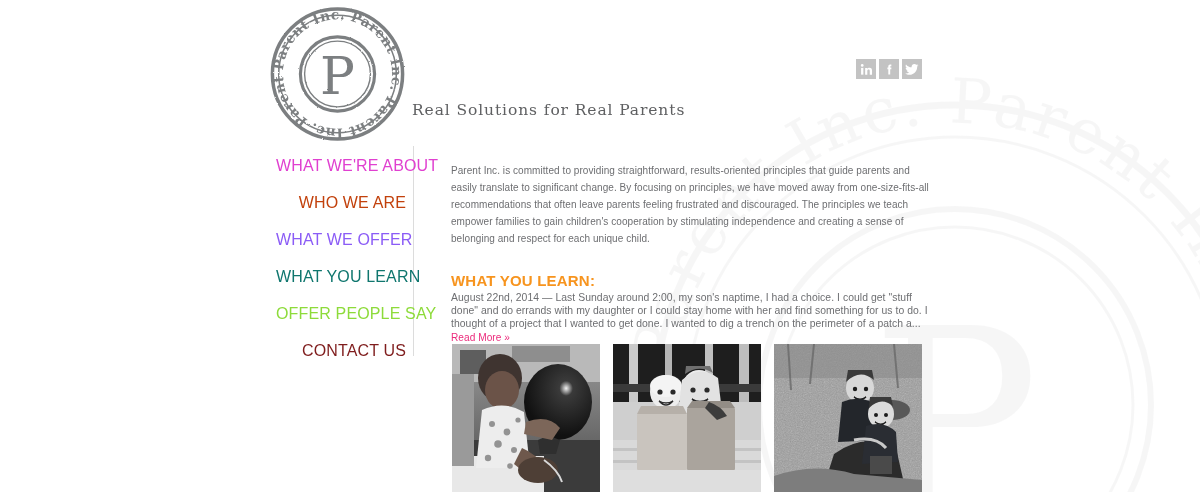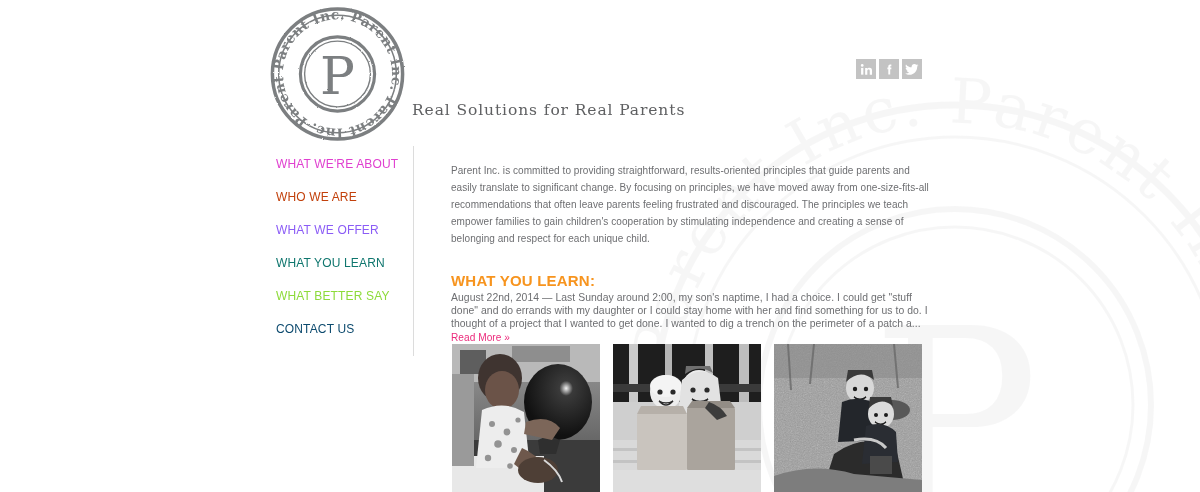--- a/index.html
+++ b/index.html
@@ -90,28 +90,29 @@
 
   
   #nav {
     position: absolute;
     left: 276px;
     top: 158px;
     width: 130px;
   }
   .nav-item {
     display: block;
-    font-size: 12px;
+    font-size: 16px;
     letter-spacing: 0.15px;
     line-height: 1;
     margin-bottom: 21px;
     text-decoration: none;
     white-space: nowrap;
     cursor: pointer;
     font-weight: 400;
+    text-align: right;
   }
 
   
   #intro {
     position: absolute;
     left: 451px;
     top: 162px;
     width: 480px;
     font-size: 10px;
     line-height: 17px;
@@ -237,22 +238,22 @@
     </a>
   </div>
 
   <div id="divider"></div>
 
   <nav id="nav">
     <a class="nav-item" href="#" style="color: rgb(224, 64, 208);">WHAT WE'RE ABOUT</a>
     <a class="nav-item" href="#" style="color: #c2410c;">WHO WE ARE</a>
     <a class="nav-item" href="#" style="color: #8b5cf6;">WHAT WE OFFER</a>
     <a class="nav-item" href="#" style="color: #0f766e;">WHAT YOU LEARN</a>
-    <a class="nav-item" href="#" style="color: rgb(141, 219, 58);">WHAT BETTER SAY</a>
-    <a class="nav-item" href="#" style="color: #0c4a6e;">CONTACT US</a>
+    <a class="nav-item" href="#" style="color: rgb(141, 219, 58);">OFFER PEOPLE SAY</a>
+    <a class="nav-item" href="#" style="color: #7f1d1d;">CONTACT US</a>
   </nav>
 
   <p id="intro">Parent Inc. is committed to providing straightforward, results-oriented principles that guide parents and easily translate to significant change.  By focusing on principles, we have moved away from one-size-fits-all recommendations that often leave parents feeling frustrated and discouraged.  The principles we teach empower families to gain children's cooperation by stimulating independence and creating a sense of belonging and respect for each unique child.</p>
 
   <h2 id="learn-heading">WHAT YOU LEARN:</h2>
 
   <div id="post">
     <div id="post-body"><span>August 22nd, 2014 — Last Sunday around 2:00, my son's naptime, I had a choice.  I could get "stuff done" and do errands with my daughter or I could stay home with her and find something for us to do.  I thought of a project that I wanted to get done.  I wanted to dig a trench on the perimeter of a patch a... </span><a id="read-more" href="#">Read More »</a></div>
   </div>
 

